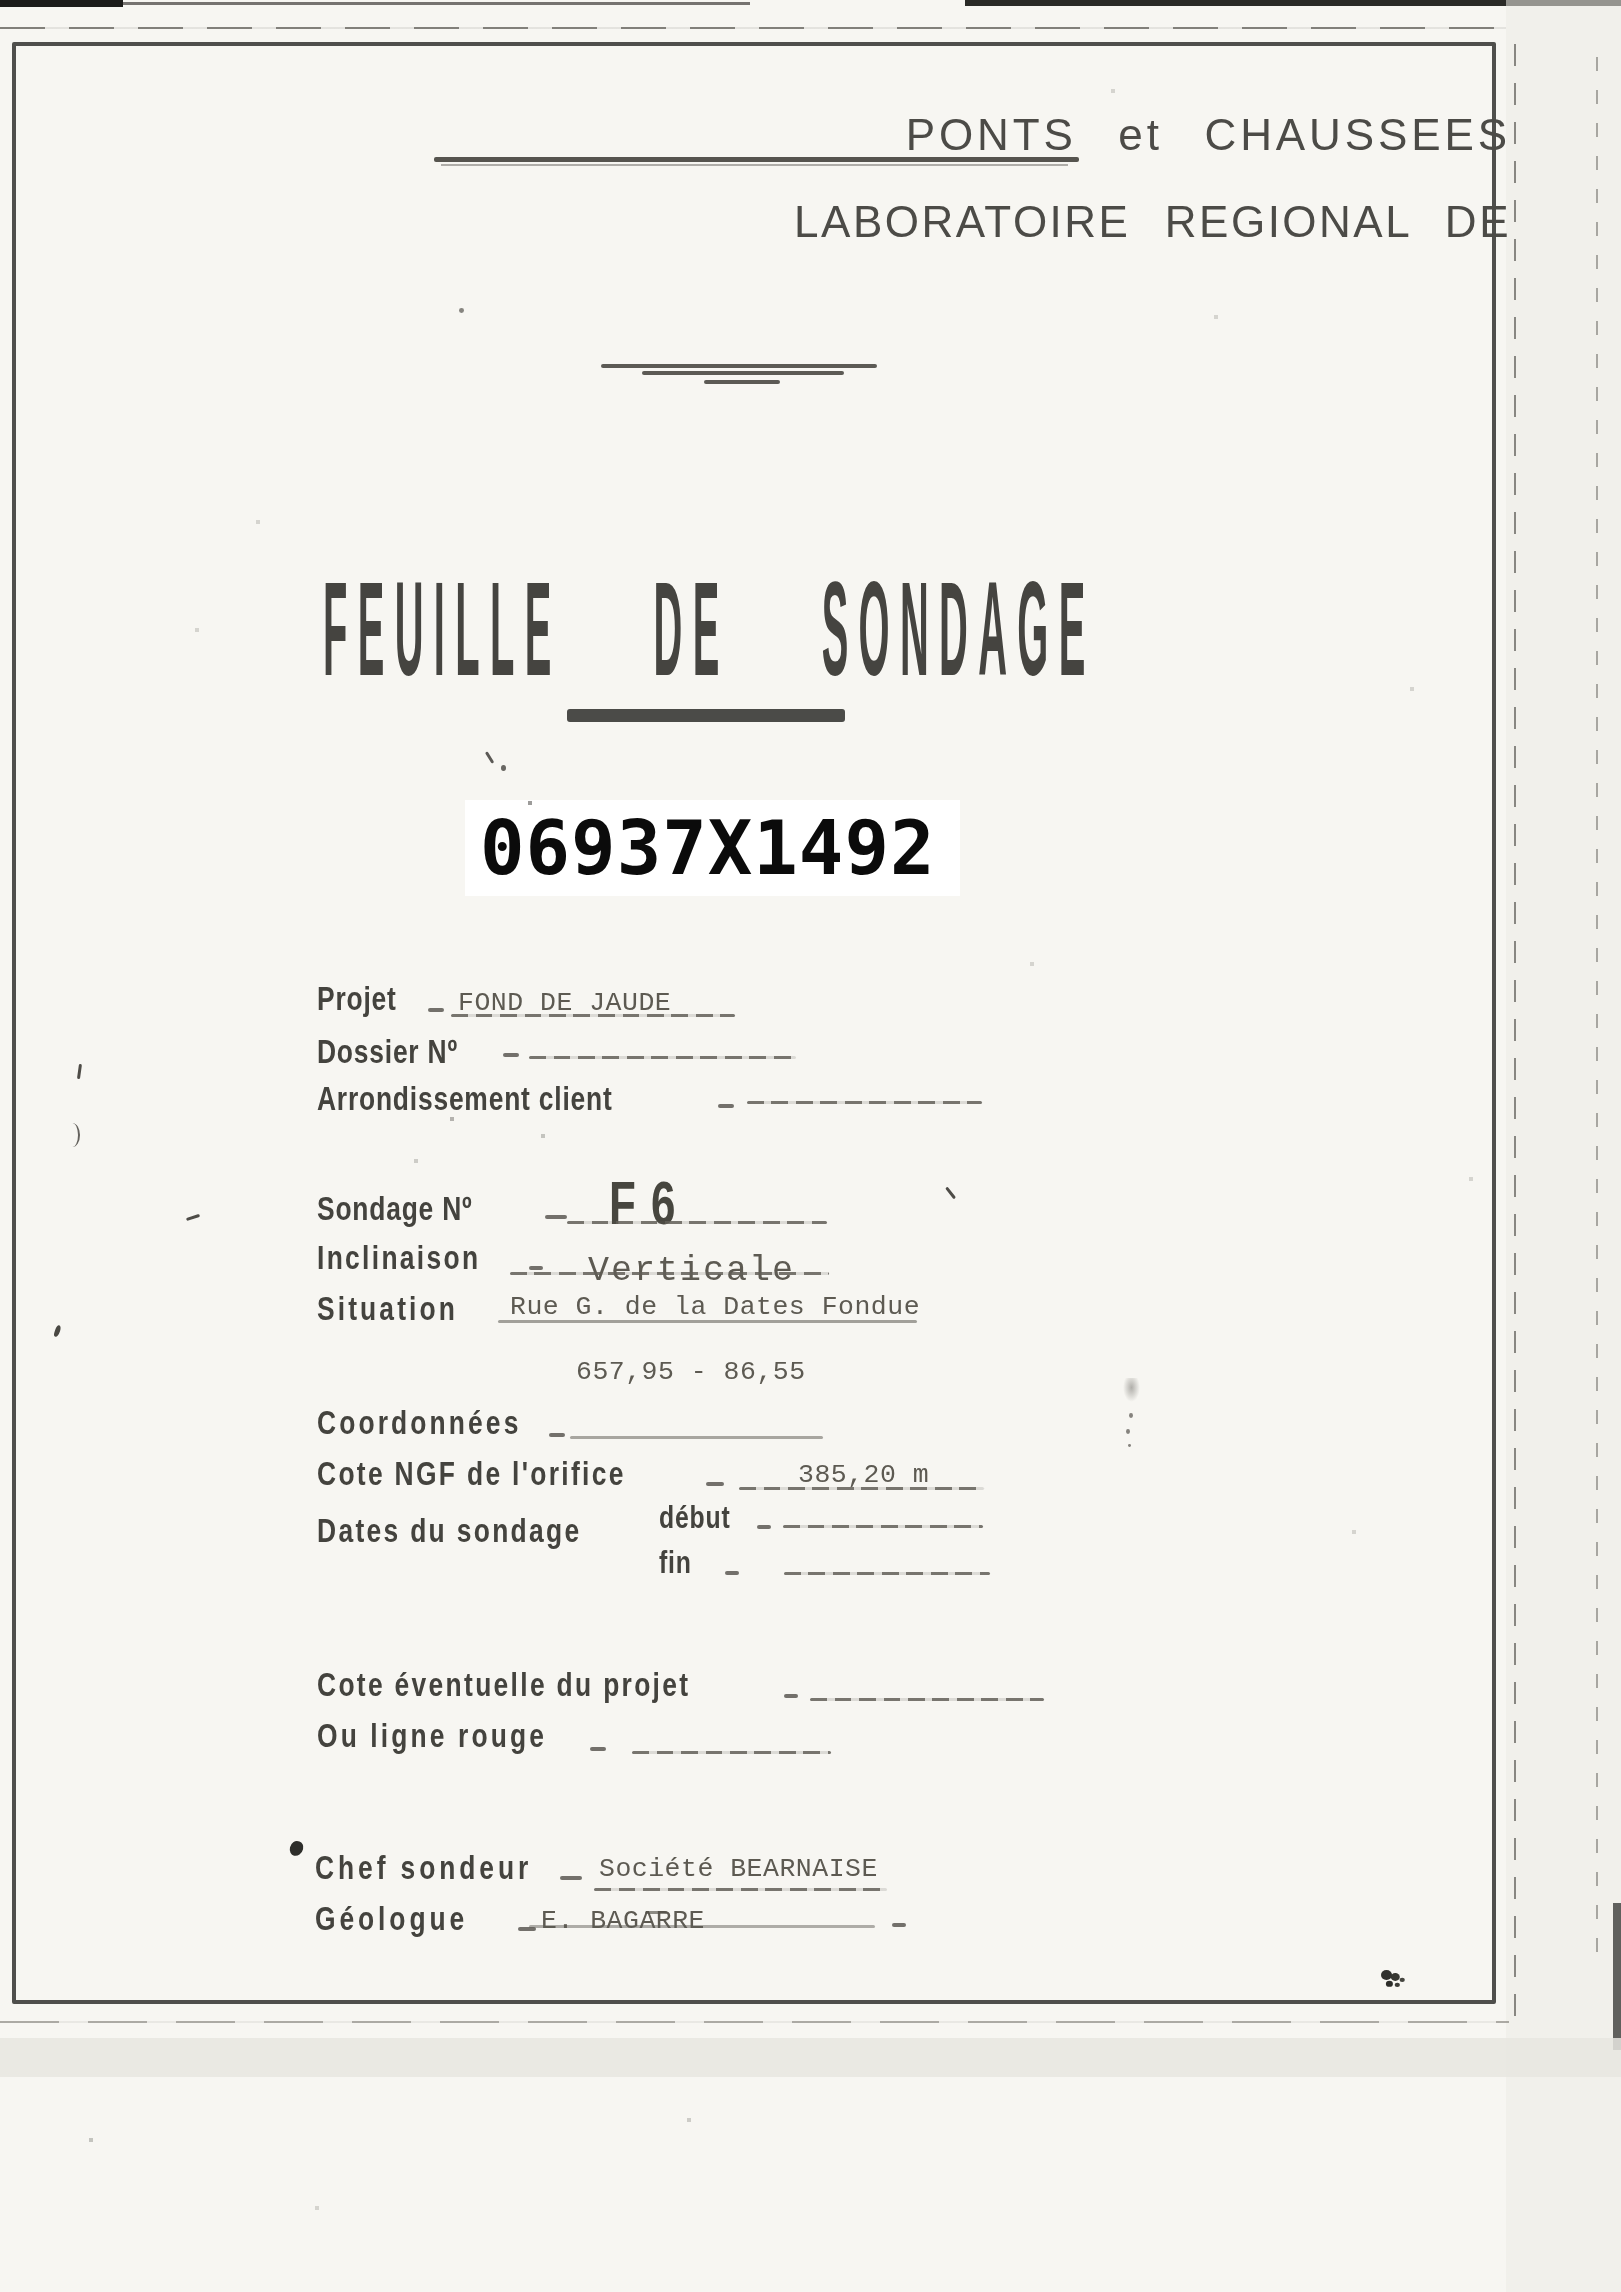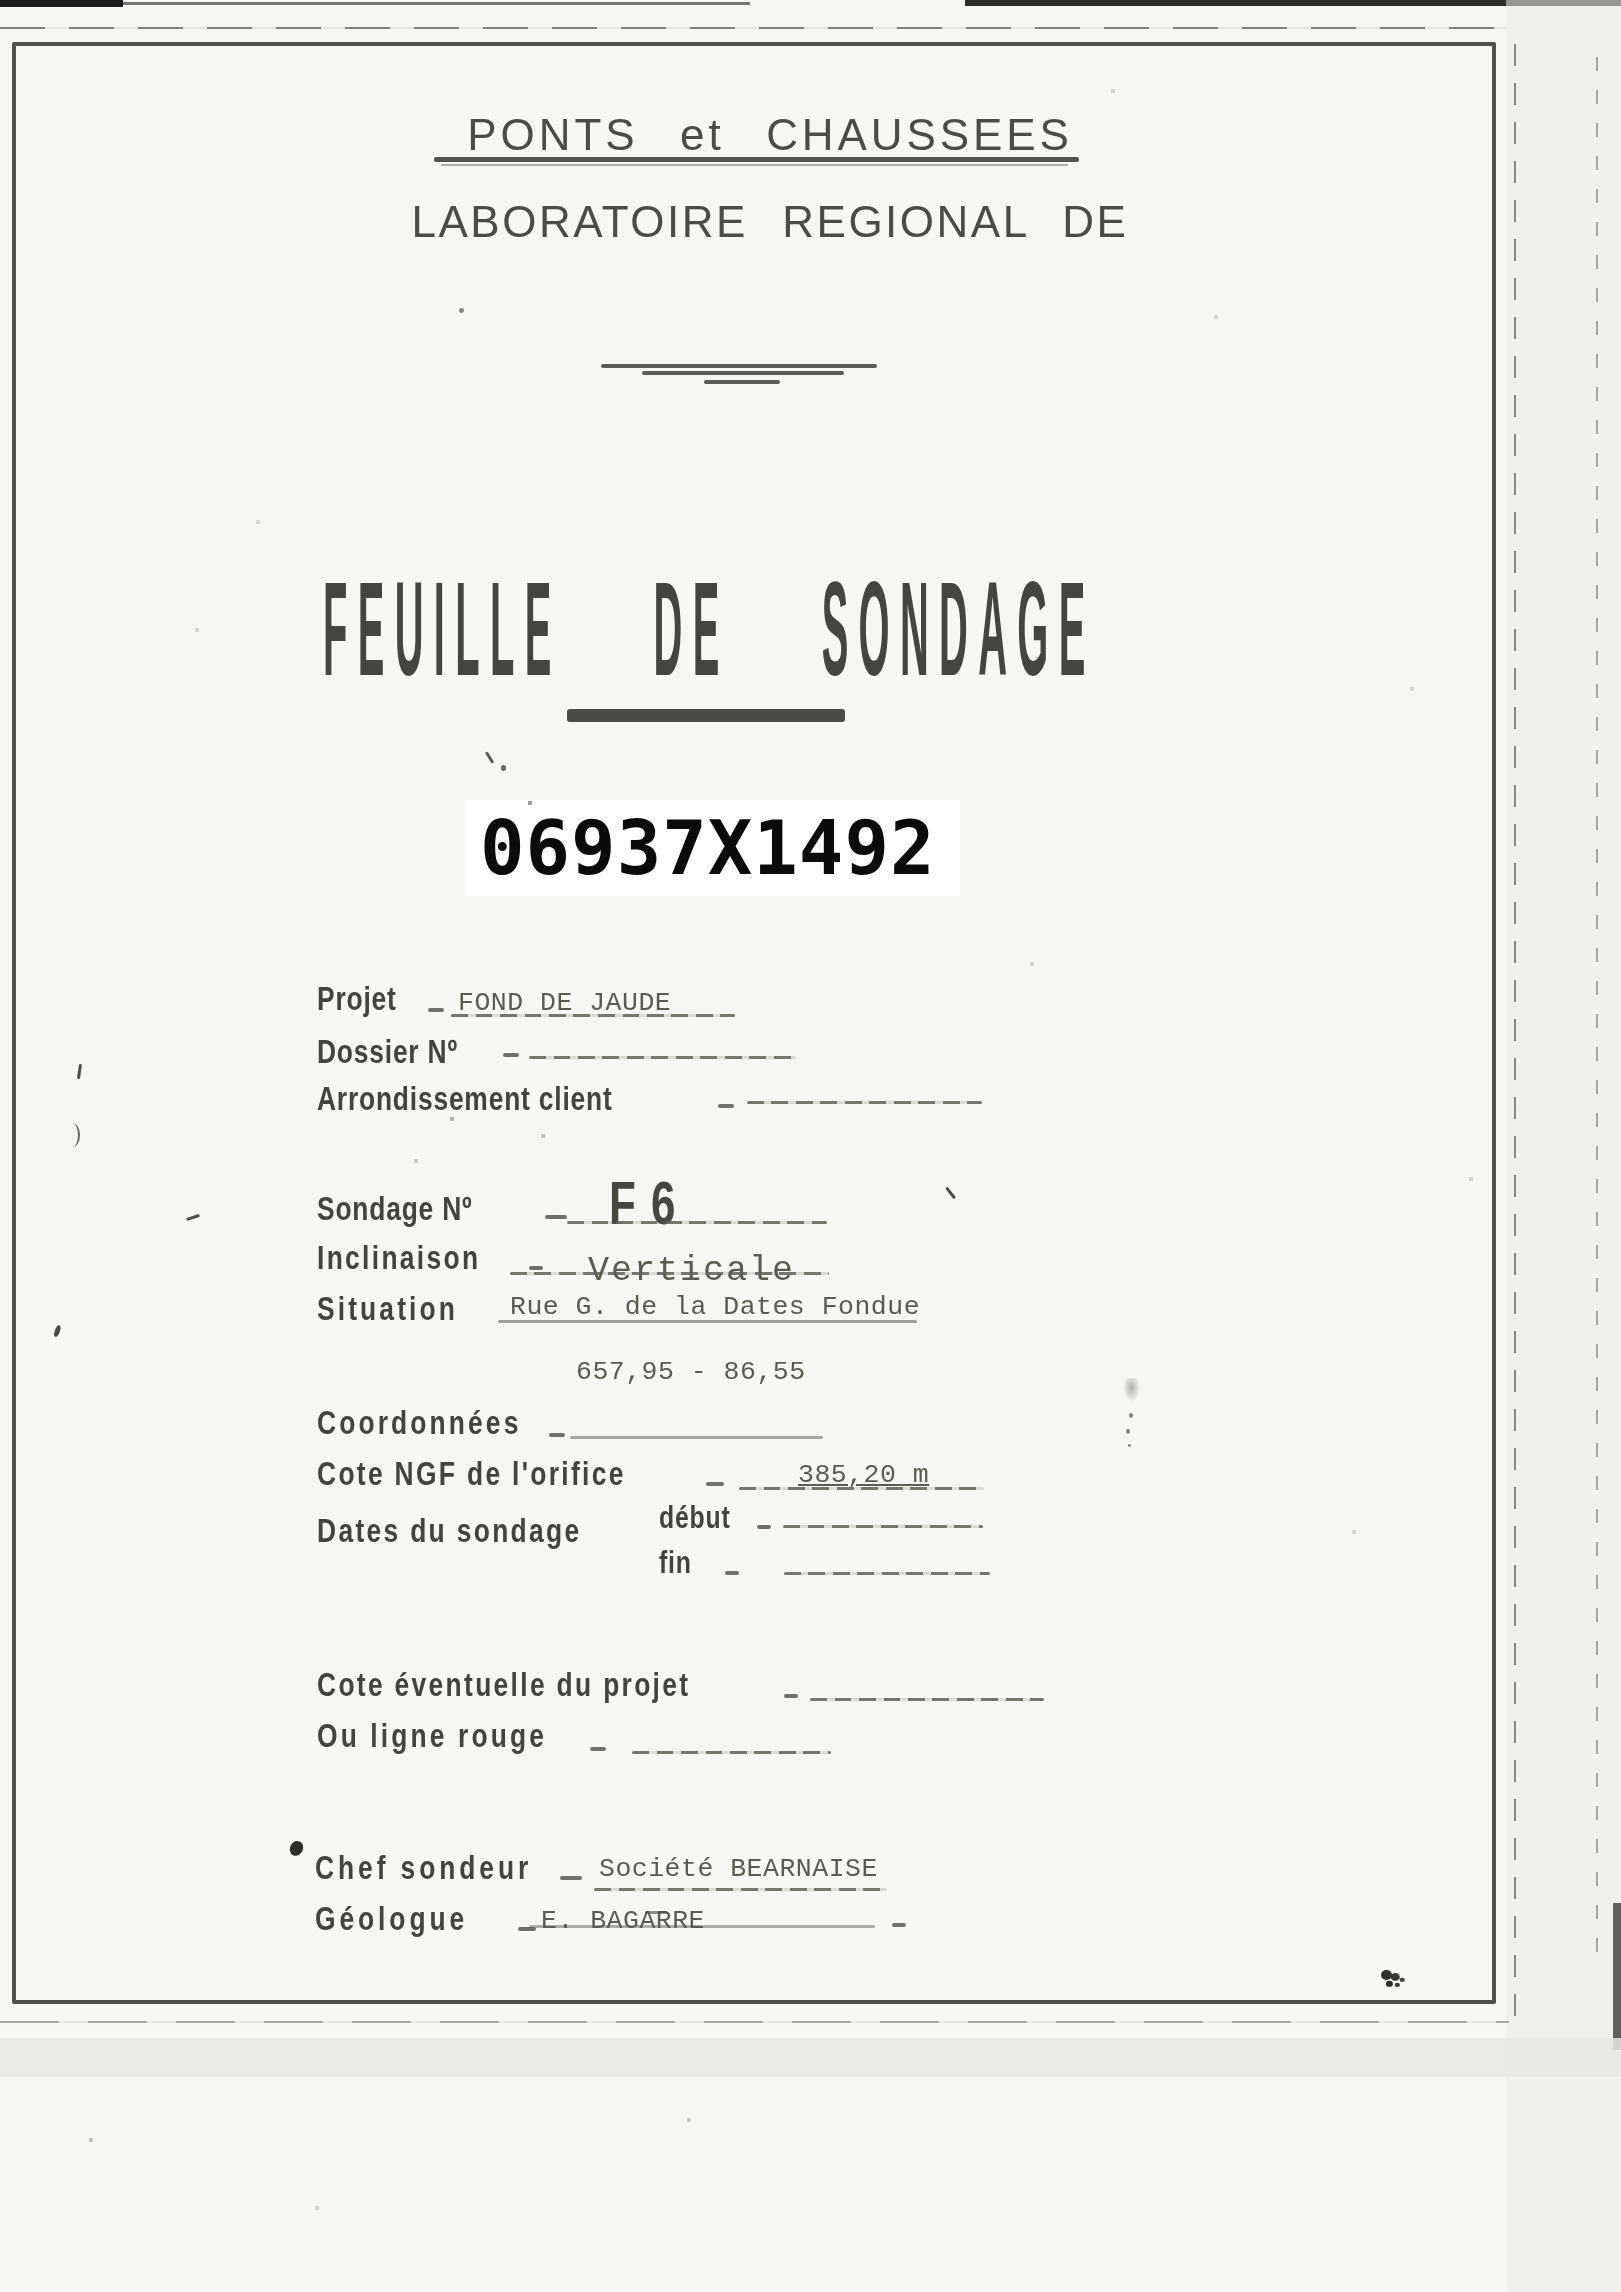--- a/index.html
+++ b/index.html
@@ -28,22 +28,22 @@
   .vdash-2{position:absolute;left:1596px;top:57px;width:2px;height:1897px;
     background:repeating-linear-gradient(180deg,rgba(95,93,87,.5) 0 13.7px,rgba(95,93,87,0) 13.7px 33px);}
   .right-edge-strip{position:absolute;left:1613px;top:1903px;width:7.8px;height:147px;background:#3c3c39;opacity:.8;}
   .bottomline{position:absolute;left:0;top:2021px;width:1509px;height:2px;
     background:repeating-linear-gradient(90deg,rgba(110,107,100,.55) 0 59px,rgba(110,107,100,.1) 59px 88px);}
   .bottom-band{position:absolute;left:0;top:2038px;width:1621px;height:39px;background:#e8e6e1;opacity:.85;}
   
   .frame{position:absolute;left:11.8px;top:42px;width:1476px;height:1954px;
     border:4.9px solid #4f4f4c;border-radius:2px;}
   
-  .hline{position:absolute;left:27px;width:1486px;text-align:center;color:#4c4b47;
-    line-height:1;white-space:nowrap;}
+  .hline{position:absolute;left:0;width:1486px;text-align:right;color:#4c4b47;
+    line-height:1;white-space:nowrap;padding-left:25px;}
   .hline1{top:113px;font-size:44px;letter-spacing:3.9px;word-spacing:25.5px;}
   .hline2{top:200px;font-size:44px;letter-spacing:2.5px;word-spacing:19.6px;}
   .hline3{top:274px;font-size:43px;letter-spacing:1.5px;word-spacing:13.7px;}
   .hrule{position:absolute;left:434px;top:157px;width:645px;height:4.9px;background:#56544f;border-radius:2px;}
   .hrule2{position:absolute;left:441px;top:164px;width:627px;height:2px;background:#56544f;opacity:.45;}
   .deco1{position:absolute;left:601px;top:364px;width:276px;height:3.9px;background:#5c5a55;border-radius:2px;}
   .deco2{position:absolute;left:642px;top:371px;width:202px;height:3.9px;background:#5c5a55;border-radius:2px;}
   .deco3{position:absolute;left:704px;top:380px;width:76px;height:3.9px;background:#5c5a55;border-radius:2px;}
   
   .title{position:absolute;left:323px;top:563px;font-size:83px;font-weight:bold;
@@ -169,21 +169,21 @@
   <div class="typed" style="left:510px;top:1294px;">Rue G. de la Dates Fondue</div>
   <div class="ln-solid" style="left:498px;top:1320px;width:419px;opacity:.7;"></div>
 
   <div class="lbl" style="left:317px;top:1406px;letter-spacing:3.9px;">Coordonnées</div>
   <div class="dsh" style="left:549px;top:1433px;width:15.7px;"></div>
   <div class="typed" style="left:576px;top:1359px;">657,95 - 86,55</div>
   <div class="ln-solid" style="left:570px;top:1436px;width:253px;opacity:.65;"></div>
 
   <div class="lbl" style="left:317px;top:1457px;letter-spacing:2.9px;">Cote NGF de l'orifice</div>
   <div class="dsh" style="left:706px;top:1482px;width:17.6px;"></div>
-  <div class="typed" style="left:798px;top:1462px;text-decoration:underline;">385,20 m</div>
+  <div class="typed" style="left:798px;top:1462px;">385,20 m</div>
   <div class="ln" style="left:739px;top:1487px;width:245px;"></div>
 
   <div class="lbl" style="left:317px;top:1514px;letter-spacing:2.9px;">Dates du sondage</div>
   <div class="lbl" style="left:659px;top:1502px;font-size:31px;">début</div>
   <div class="dsh" style="left:757px;top:1525px;width:13.7px;"></div>
   <div class="typed" style="left:789px;top:1502px;"></div>
   <div class="ln" style="left:783px;top:1525px;width:200px;"></div>
   <div class="lbl" style="left:659px;top:1547px;font-size:31px;">fin</div>
   <div class="dsh" style="left:725px;top:1571px;width:13.7px;"></div>
   <div class="typed" style="left:804px;top:1549px;"></div>

